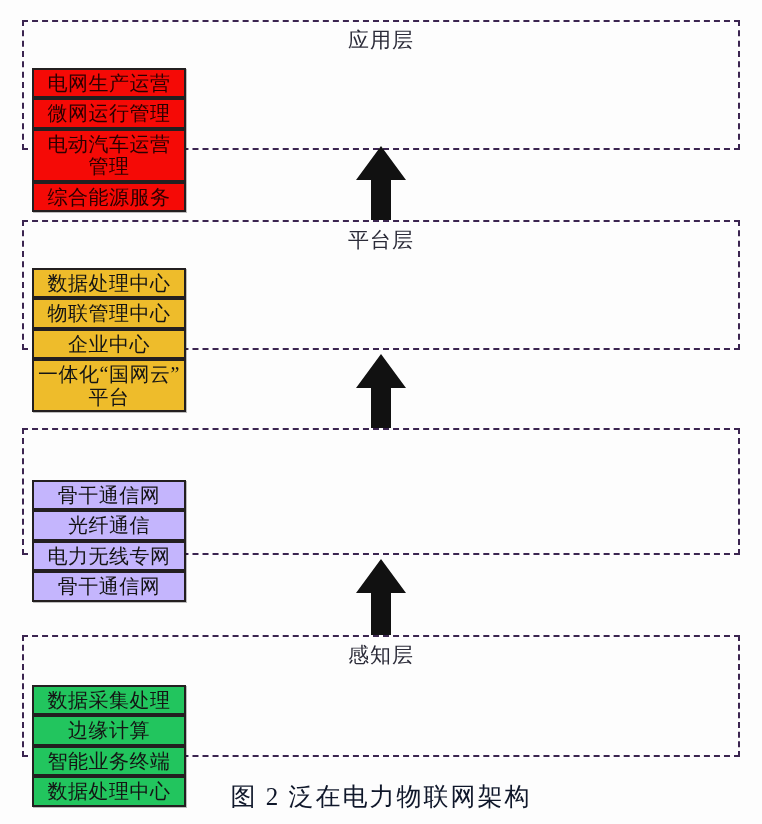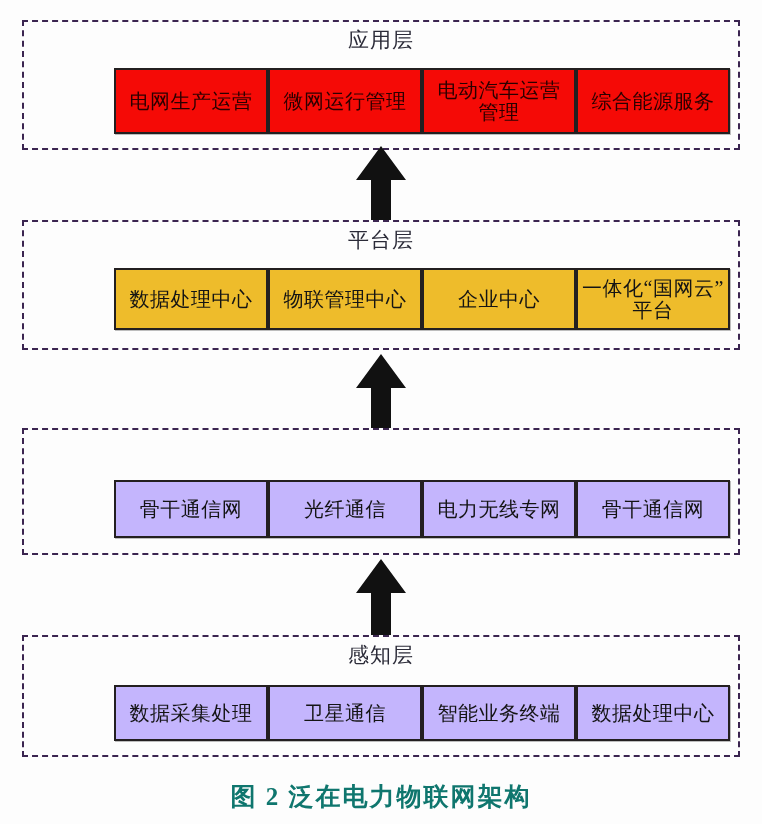--- a/index.html
+++ b/index.html
@@ -45,22 +45,23 @@
     letter-spacing: 1px;
     font-family: "Liberation Serif", "DejaVu Serif", serif;
   }
 
   
   .node-row {
     position: absolute;
     left: 8px;
     right: 8px;
     display: flex;
-    justify-content: flex-end;
+    justify-content: space-between;
     align-items: stretch;
+    flex-direction: column;
   }
 
   .node {
     box-sizing: border-box;
     width: 154px;
     display: flex;
     align-items: center;
     justify-content: center;
     text-align: center;
     border: 2px solid #231f20;
@@ -69,41 +70,41 @@
     color: #141414;
     padding: 2px 4px;
     letter-spacing: 0.5px;
     font-family: "Liberation Serif", "DejaVu Serif", serif;
     box-shadow: 1px 1px 0 rgba(0,0,0,0.25);
   }
 
   .node.app    { background: #f50a06; color: #2a0000; }
   .node.plat   { background: #eebc2b; }
   .node.net    { background: #c4b5fd; }
-  .node.sense  { background: #c4b5fd; }
+  .node.sense  { background: #22c55e; }
 
   
   .arrow {
     position: absolute;
     left: 50%;
     transform: translateX(-50%);
     width: 54px;
   }
   .arrow svg { display: block; }
 
   
   #caption {
     position: absolute;
     left: 0;
     top: 780px;
     width: 100%;
     text-align: center;
     font-size: 25px;
-    font-weight: 700;
-    color: #0f766e;
+    font-weight: 400;
+    color: #0f172a;
     letter-spacing: 2px;
     font-family: "Liberation Serif", "DejaVu Serif", serif;
   }
 </style>
 </head>
 <body>
 
 <div id="figure">
 
   <div class="layer" id="layer-application" style="top:20px; height:130px;">
@@ -150,21 +151,21 @@
   <div class="arrow" style="top:557px;">
     <svg width="54" height="78" viewBox="0 0 54 78" aria-hidden="true">
       <polygon points="27,2 52,36 37,36 37,78 17,78 17,36 2,36" fill="#111111"></polygon>
     </svg>
   </div>
 
   <div class="layer" id="layer-perception" style="top:635px; height:122px;">
     <div class="layer-title">感知层</div>
     <div class="node-row" style="top:48px; height:56px;">
       <div class="node sense">数据采集处理</div>
-      <div class="node sense">卫星通信</div>
+      <div class="node sense">边缘计算</div>
       <div class="node sense">智能业务终端</div>
       <div class="node sense">数据处理中心</div>
     </div>
   </div>
 
   <div id="caption">图 2  泛在电力物联网架构</div>
 
 </div>
 
 </body></html>

